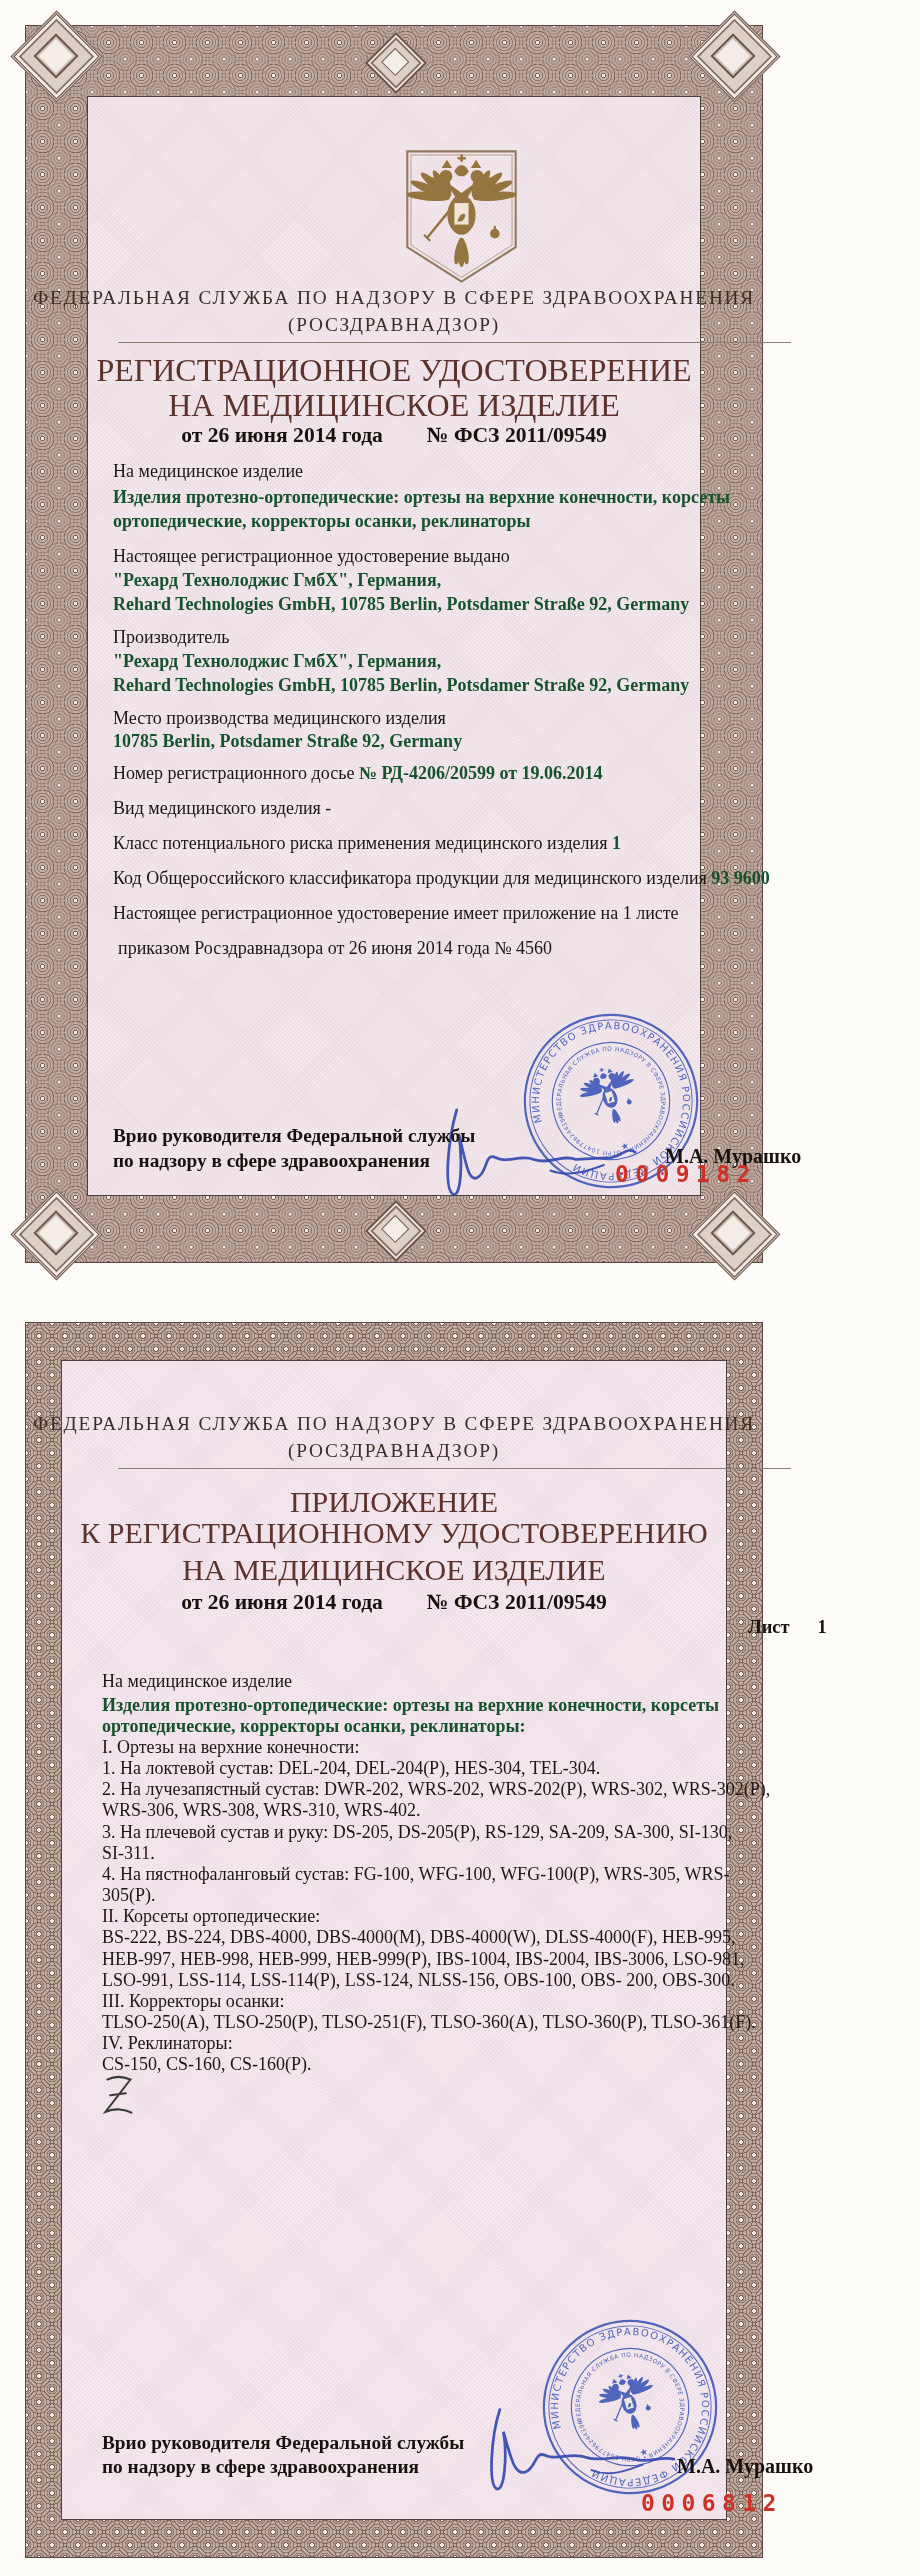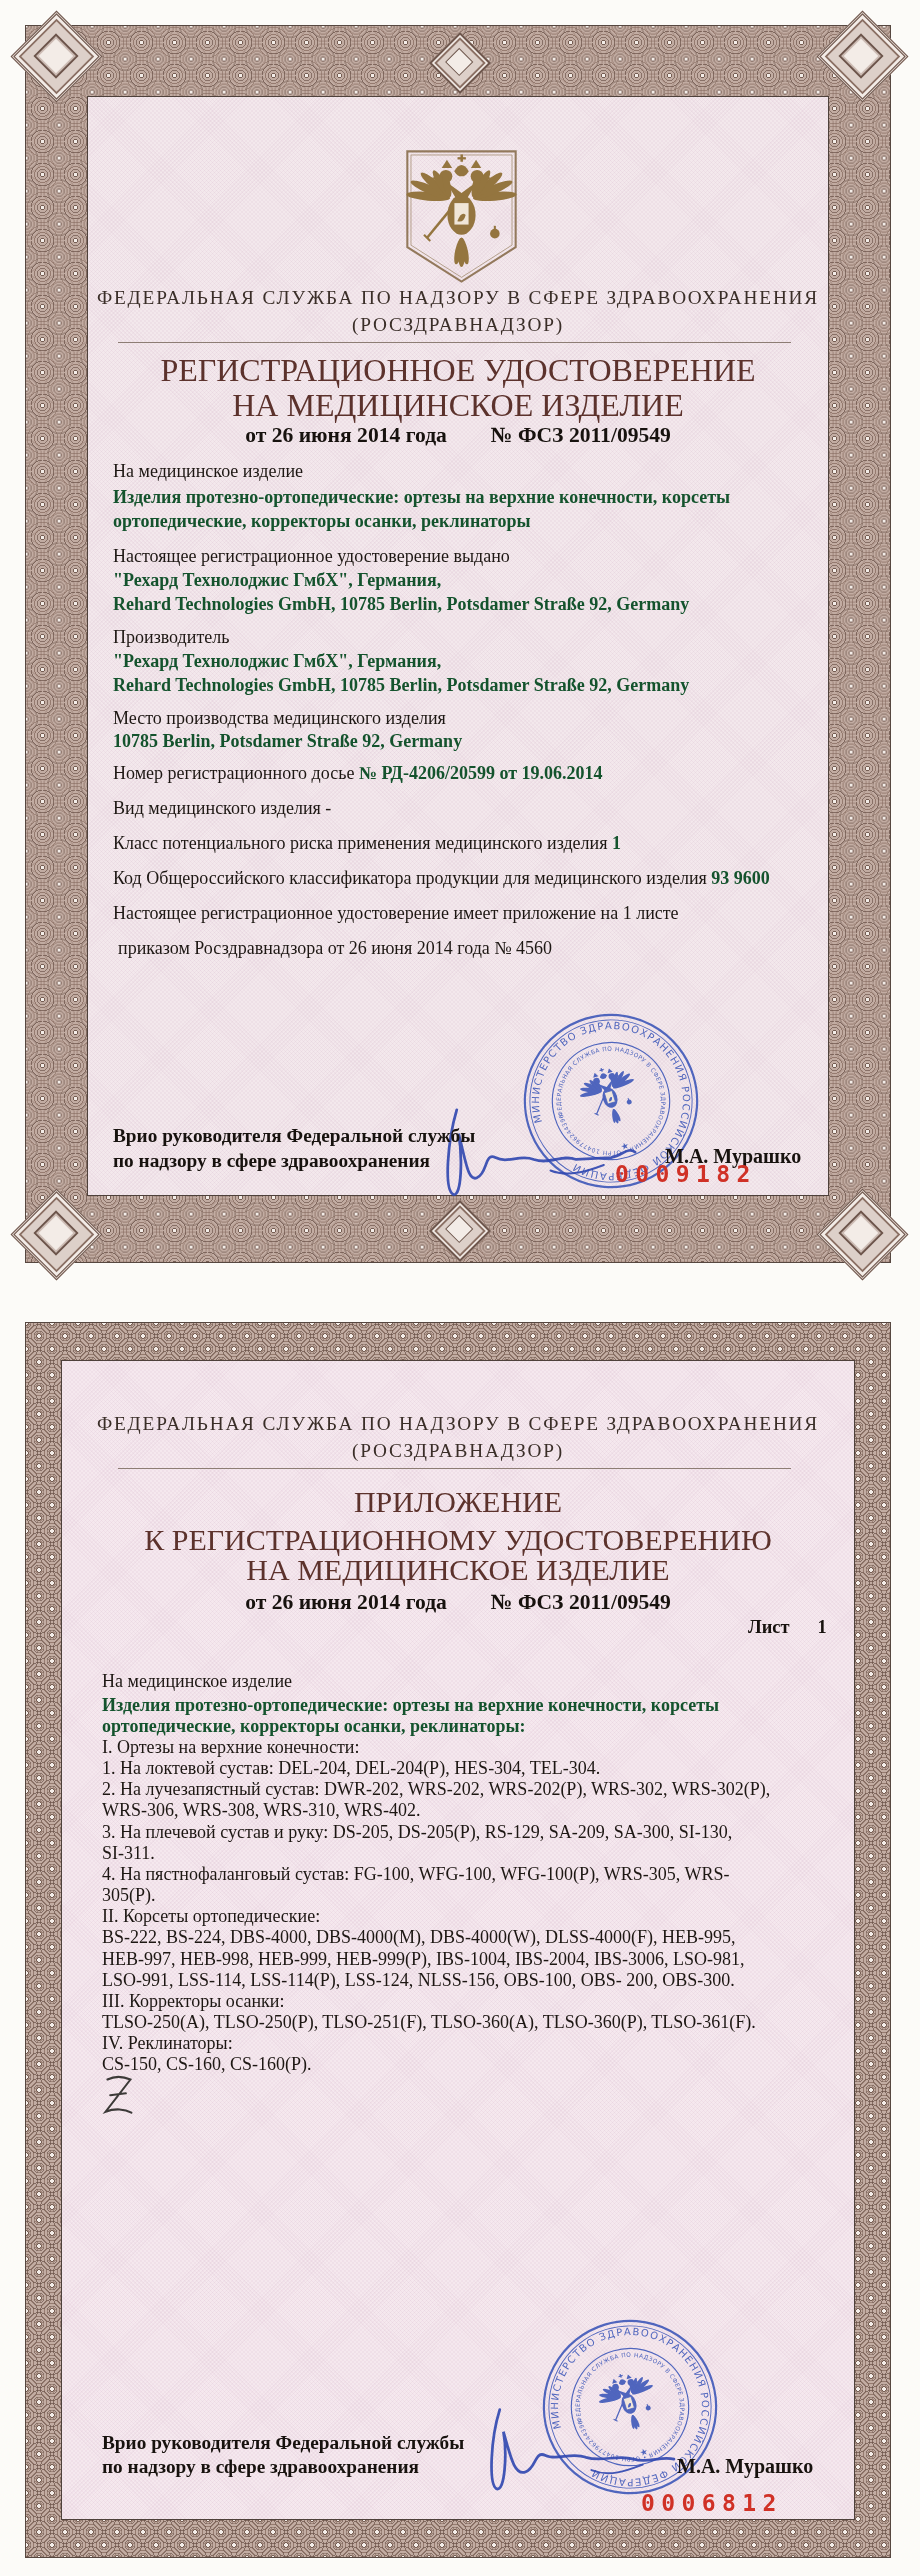--- a/index.html
+++ b/index.html
@@ -3,21 +3,21 @@
 <meta charset="utf-8">
 <style>
   html,body{margin:0;padding:0;}
   body{
     width:920px;height:2576px;position:relative;
     background:#fcfbf8;
     font-family:"Liberation Serif","DejaVu Serif",serif;
     color:#201a16;
     -webkit-font-smoothing:antialiased;
   }
-  .doc{position:absolute;left:25px;width:866px;border:1.4px solid #564740;box-sizing:border-box;}
+  .doc{position:absolute;left:25px;width:738px;border:1.4px solid #564740;box-sizing:border-box;}
   #doc1{top:25px;height:1238px;}
   #doc2{top:1322px;height:1236px;}
 
   
   .gborder{
     position:absolute;inset:0;
     background-color:#c2aca2;
     background-image:
       radial-gradient(circle, rgba(247,241,237,.95) 0 1.8px, rgba(104,80,70,.85) 1.8px 2.8px, rgba(247,241,237,0) 2.8px 4.6px, rgba(104,80,70,.65) 4.6px 5.5px, rgba(247,241,237,0) 5.5px 7.4px, rgba(130,102,90,.7) 7.4px 8.3px, rgba(247,241,237,0) 8.3px 11px, rgba(104,80,70,.7) 11px 12px, rgba(247,241,237,0) 12px 14.7px, rgba(130,102,90,.55) 14.7px 15.6px, rgba(0,0,0,0) 15.6px),
       radial-gradient(circle, rgba(247,241,237,.95) 0 1.8px, rgba(104,80,70,.85) 1.8px 2.8px, rgba(247,241,237,0) 2.8px 4.6px, rgba(104,80,70,.65) 4.6px 5.5px, rgba(247,241,237,0) 5.5px 7.4px, rgba(130,102,90,.7) 7.4px 8.3px, rgba(247,241,237,0) 8.3px 11px, rgba(104,80,70,.7) 11px 12px, rgba(247,241,237,0) 12px 14.7px, rgba(130,102,90,.55) 14.7px 15.6px, rgba(0,0,0,0) 15.6px);
@@ -238,21 +238,21 @@
 <div class="doc" id="doc2">
   <div class="gborder"></div>
   <div class="panel"></div>
 
   <div class="content">
     <div class="centered agency" style="top:90px;">ФЕДЕРАЛЬНАЯ СЛУЖБА ПО НАДЗОРУ В СФЕРЕ ЗДРАВООХРАНЕНИЯ</div>
     <div class="centered agency" style="top:117px;">(РОСЗДРАВНАДЗОР)</div>
     <div class="hrule" style="top:145px;left:92px;width:673px;"></div>
 
     <div class="centered doctitle" style="top:164px;">ПРИЛОЖЕНИЕ</div>
-    <div class="centered doctitle" style="top:202px;">К РЕГИСТРАЦИОННОМУ УДОСТОВЕРЕНИЮ</div>
+    <div class="centered doctitle" style="top:195px;">К РЕГИСТРАЦИОННОМУ УДОСТОВЕРЕНИЮ</div>
     <div class="centered doctitle" style="top:232px;">НА МЕДИЦИНСКОЕ ИЗДЕЛИЕ</div>
 
     <div class="centered daterow" style="top:267px;">
       <span>от  26 июня 2014 года</span>
       <span>№  ФСЗ 2011/09549</span>
     </div>
 
     <div class="sheetrow" style="left:722px;top:294px;">
       <span>Лист</span>
       <span>1</span>

